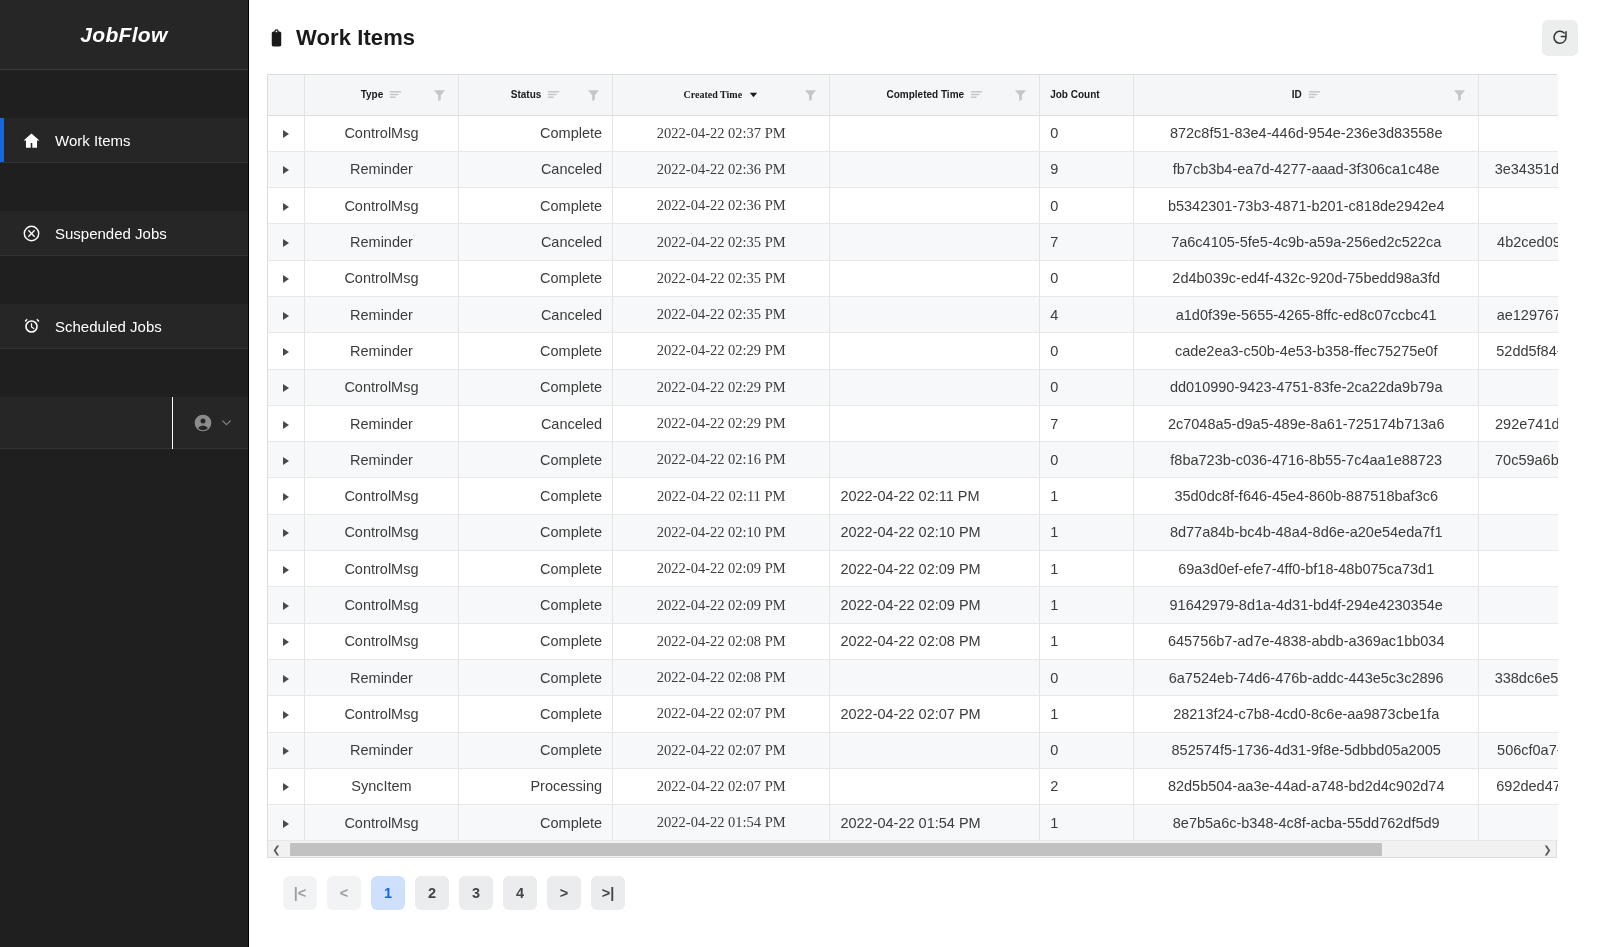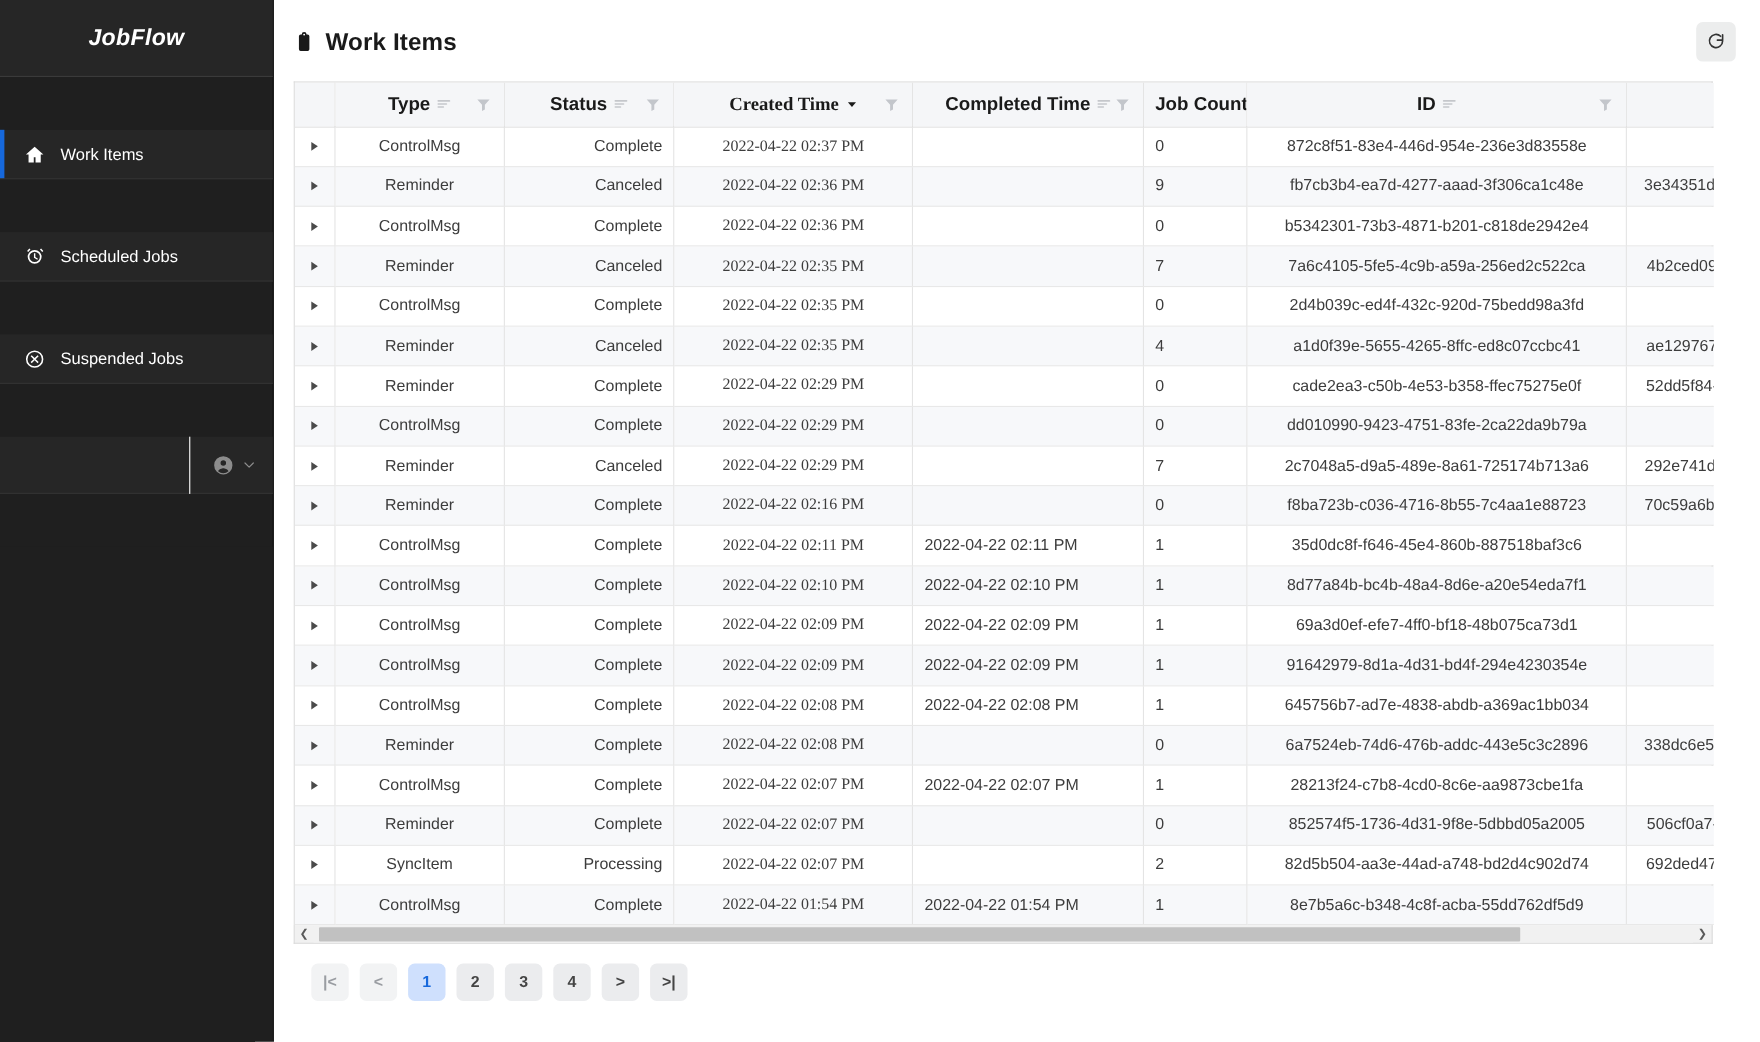--- a/index.html
+++ b/index.html
@@ -80,21 +80,21 @@
   table.grid { border-collapse: collapse; table-layout: fixed; width: 1515px; }
   table.grid th, table.grid td {
     border-right: 1px solid #e4e4e4;
     border-bottom: 1px solid #e8e8e8;
     font-size: 14.5px; color: #3c3c3c;
     height: 36.3px; padding: 0 10px;
     white-space: nowrap; overflow: hidden;
   }
   table.grid thead th {
     background: #f5f6f8; color: #1a1a1a; font-weight: bold;
-    font-size: 17px; height: 40px; border-bottom: 1px solid #dcdcdc;
+    font-size: 10px; height: 40px; border-bottom: 1px solid #dcdcdc;
     position: relative; cursor: pointer;
   }
   .th-inner { display: flex; align-items: center; justify-content: center; width: 100%; }
   .th-label { display: inline-flex; align-items: center; gap: 6px; }
   .sort-icon { width: 13px; height: 13px; opacity: .75; }
   .sort-icon line { stroke: #b5b8bd; stroke-width: 1.6; stroke-linecap: round; }
   .sort-desc { width: 11px; height: 11px; }
   .sort-desc path { fill: #1a1a1a; }
   .filter-icon { position: absolute; right: 12px; top: 50%; transform: translateY(-50%); width: 13px; height: 13px; }
   .filter-icon path { fill: #c3c6cb; }
@@ -161,36 +161,36 @@
         <svg viewBox="0 0 24 24">
             <path d="M12 3 2 12h3v9h6v-6h2v6h6v-9h3z"></path>
           </svg>
       </span>
       <span class="nav-label">Work Items</span>
     </div>
 
     <div class="nav-item">
       <span class="nav-icon">
         <svg viewBox="0 0 24 24">
+          <path d="M12 2a10 10 0 1 0 0 20 10 10 0 0 0 0-20zm0 1.8a8.2 8.2 0 1 1 0 16.4 8.2 8.2 0 0 1 0-16.4z"></path>
+          <path d="m8.6 7.4 3.4 3.4 3.4-3.4 1.2 1.2-3.4 3.4 3.4 3.4-1.2 1.2-3.4-3.4-3.4 3.4-1.2-1.2 3.4-3.4-3.4-3.4z"></path>
+        </svg>
+      </span>
+      <span class="nav-label">Suspended Jobs</span>
+    </div>
+
+    <div class="nav-item">
+      <span class="nav-icon">
+        <svg viewBox="0 0 24 24">
           <path d="M12 4a8 8 0 1 0 0 16 8 8 0 0 0 0-16zm0 2a6 6 0 1 1 0 12 6 6 0 0 1 0-12z"></path>
           <path d="M11.2 8h1.6v4.3l3 1.8-.8 1.3-3.8-2.3z"></path>
           <path d="M3.3 5.2 5.9 2.3l1.3 1.2-2.6 2.9zM18.1 3.5l1.3-1.2 2.6 2.9-1.3 1.2z"></path>
         </svg>
       </span>
       <span class="nav-label">Scheduled Jobs</span>
-    </div>
-
-    <div class="nav-item">
-      <span class="nav-icon">
-        <svg viewBox="0 0 24 24">
-          <path d="M12 2a10 10 0 1 0 0 20 10 10 0 0 0 0-20zm0 1.8a8.2 8.2 0 1 1 0 16.4 8.2 8.2 0 0 1 0-16.4z"></path>
-          <path d="m8.6 7.4 3.4 3.4 3.4-3.4 1.2 1.2-3.4 3.4 3.4 3.4-1.2 1.2-3.4-3.4-3.4 3.4-1.2-1.2 3.4-3.4-3.4-3.4z"></path>
-        </svg>
-      </span>
-      <span class="nav-label">Suspended Jobs</span>
     </div>
 
 
     <div class="user-row">
       <div class="user-spacer"></div>
       <div class="user-divider"></div>
       <div class="user-box">
         <svg class="avatar" viewBox="0 0 24 24">
           <path d="M12 2a10 10 0 1 0 0 20 10 10 0 0 0 0-20zm0 4.5a3 3 0 1 1 0 6 3 3 0 0 1 0-6zm0 14.1a8.5 8.5 0 0 1-5.6-2.1c.1-2.2 4.5-3.4 5.6-3.4s5.5 1.2 5.6 3.4a8.5 8.5 0 0 1-5.6 2.1z"></path>
         </svg>

